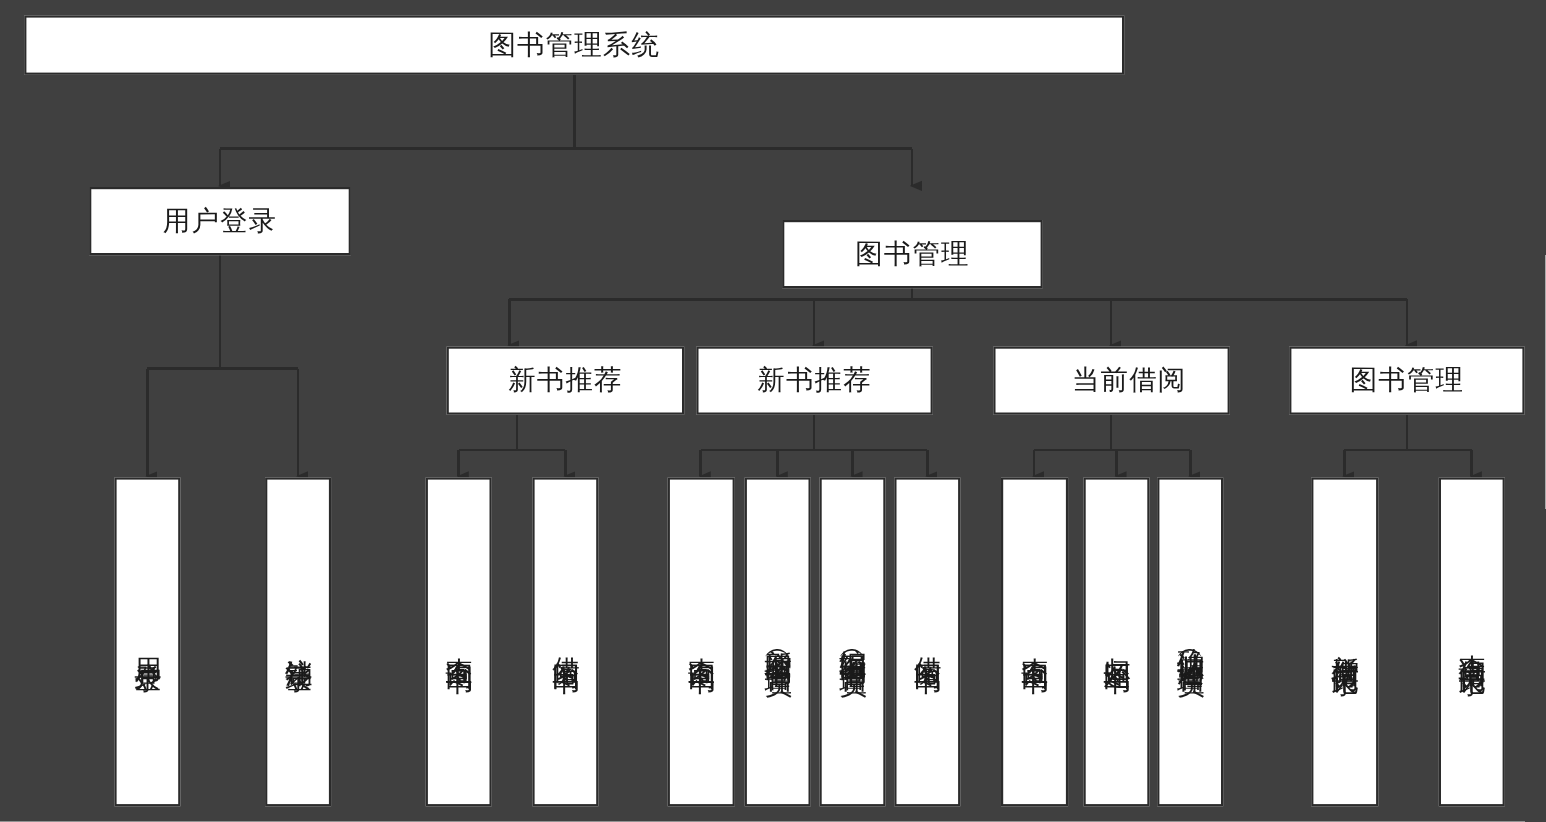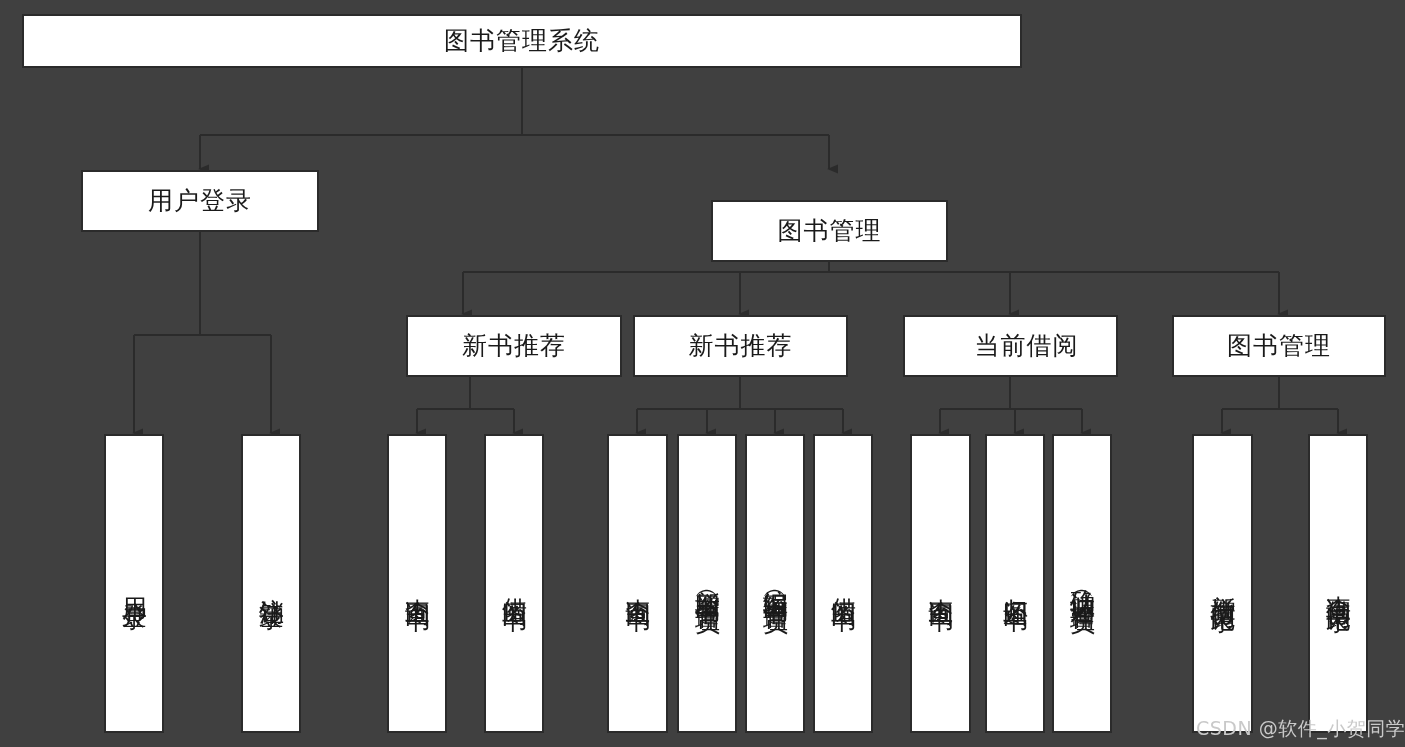--- a/index.html
+++ b/index.html
@@ -179,15 +179,14 @@
         <span class="node-v">确认归还（管理员）</span>
       </div>
       <div class="node" style="left: 1192px; top: 434px; width: 61px; height: 299px;">
         <span class="node-v">新增借阅记录</span>
       </div>
       <div class="node" style="left: 1308px; top: 434px; width: 60px; height: 299px;">
         <span class="node-v">查询借阅记录</span>
       </div>
     </div>
 
-  <div class="watermark" style="left: 1196px; top: 716px; color: rgb(201, 201, 201);">CSDN @软件_小贺同学</div>
 
 </div>
 
 </body></html>

